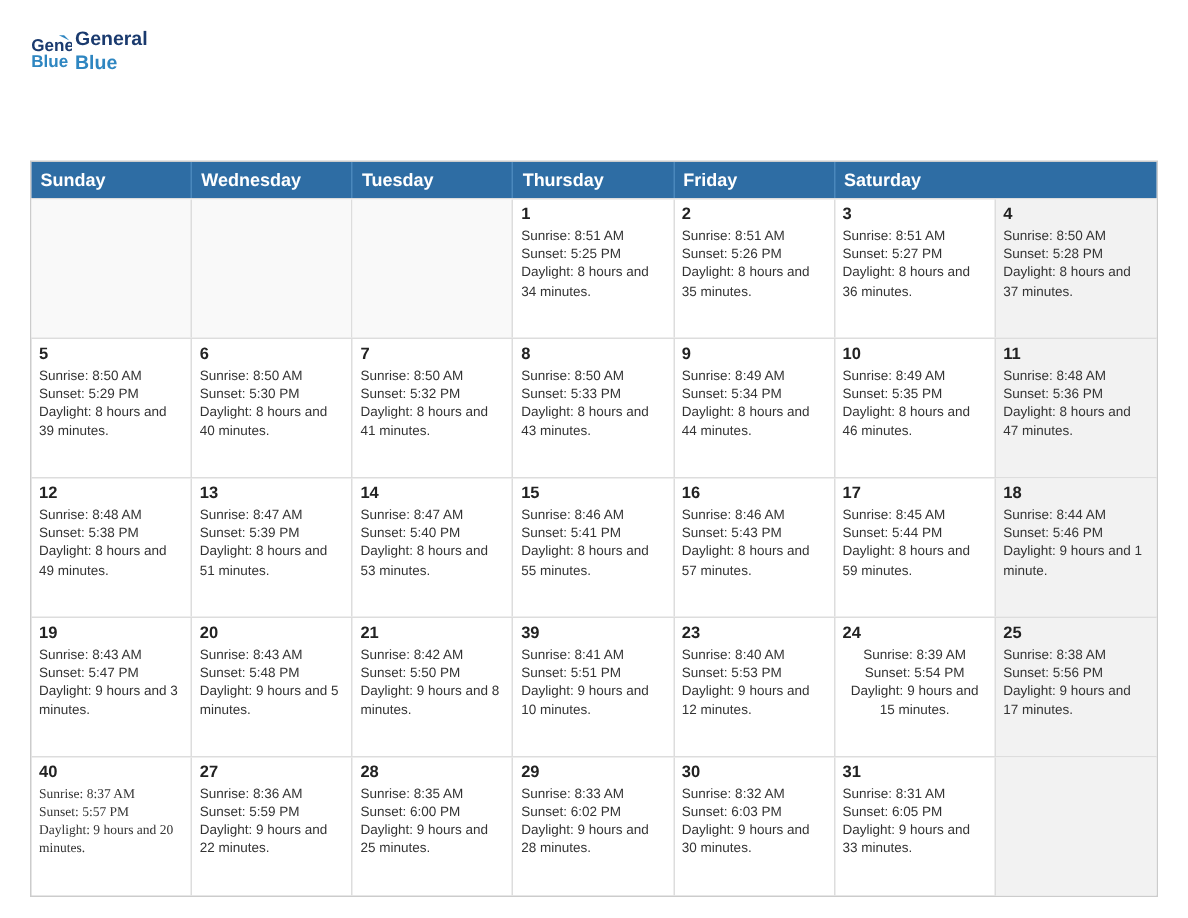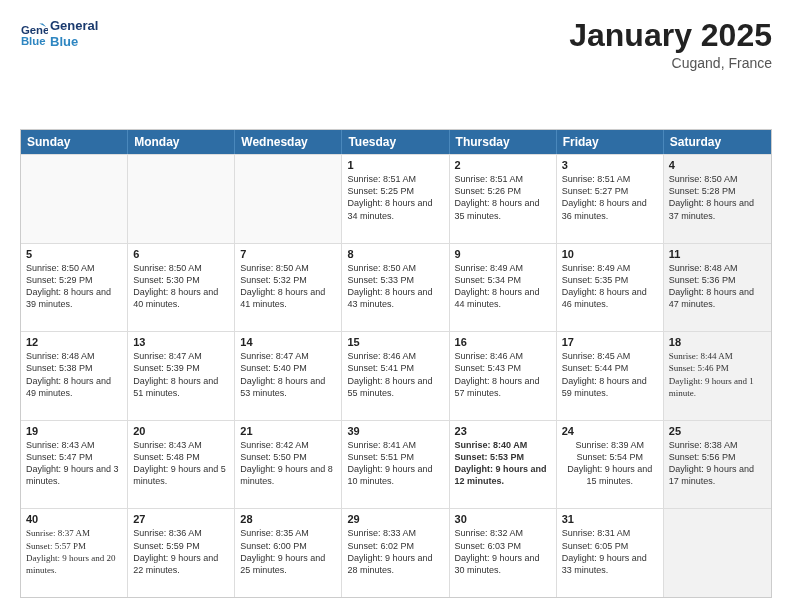--- a/index.html
+++ b/index.html
@@ -113,30 +113,25 @@
         <rect x="0" y="0" width="32" height="32" fill="none"></rect>
         <text x="1" y="16" font-size="13" font-weight="bold" fill="#1a3a6e" font-family="Arial">General</text>
         <text x="1" y="28" font-size="13" font-weight="bold" fill="#2e86c1" font-family="Arial">Blue</text>
         <polygon points="22,4 30,8 26,4" fill="#2e86c1"></polygon>
       </svg>
       <div>
         <div style="font-size:13px;font-weight:bold;color:#1a3a6e;line-height:1.2;">General</div>
         <div style="font-size:13px;font-weight:bold;color:#2e86c1;line-height:1.2;">Blue</div>
       </div>
     </div>
-    <div class="title-block">
-      <div class="month-title">January 2025</div>
-      <div class="location">Cugand, France</div>
-    </div>
   </div>
 
   <div class="calendar">
     <div class="cal-header-row">
     <div class="cal-header-cell">Sunday</div>
-        <div class="cal-header-cell">Monday</div>
         <div class="cal-header-cell">Wednesday</div>
         <div class="cal-header-cell">Tuesday</div>
         <div class="cal-header-cell">Thursday</div>
         <div class="cal-header-cell">Friday</div>
         <div class="cal-header-cell">Saturday</div>
       </div>
     <div class="cal-body">
     <div class="cal-row">
           <div class="cal-cell empty"></div>
           <div class="cal-cell empty"></div>
@@ -242,21 +237,21 @@
 Daylight: 8 hours and 57 minutes.</div>
           </div>
           <div class="cal-cell">
             <div class="day-num">17</div>
             <div class="cell-text" style="white-space: pre-line;">Sunrise: 8:45 AM
 Sunset: 5:44 PM
 Daylight: 8 hours and 59 minutes.</div>
           </div>
           <div class="cal-cell shaded">
             <div class="day-num">18</div>
-            <div class="cell-text" style="white-space: pre-line; font-family: Liberation Serif, serif;">Sunrise: 8:44 AM
+            <div class="cell-text" style="white-space: pre-line;">Sunrise: 8:44 AM
 Sunset: 5:46 PM
 Daylight: 9 hours and 1 minute.</div>
           </div>
         </div>
         <div class="cal-row">
           <div class="cal-cell">
             <div class="day-num">19</div>
             <div class="cell-text" style="white-space: pre-line;">Sunrise: 8:43 AM
 Sunset: 5:47 PM
 Daylight: 9 hours and 3 minutes.</div>
@@ -274,21 +269,21 @@
 Daylight: 9 hours and 8 minutes.</div>
           </div>
           <div class="cal-cell">
             <div class="day-num">39</div>
             <div class="cell-text" style="white-space: pre-line;">Sunrise: 8:41 AM
 Sunset: 5:51 PM
 Daylight: 9 hours and 10 minutes.</div>
           </div>
           <div class="cal-cell">
             <div class="day-num">23</div>
-            <div class="cell-text" style="white-space: pre-line; font-weight: bold;">Sunrise: 8:40 AM
+            <div class="cell-text" style="white-space: pre-line;">Sunrise: 8:40 AM
 Sunset: 5:53 PM
 Daylight: 9 hours and 12 minutes.</div>
           </div>
           <div class="cal-cell">
             <div class="day-num">24</div>
             <div class="cell-text" style="white-space: pre-line; text-align: center;">Sunrise: 8:39 AM
 Sunset: 5:54 PM
 Daylight: 9 hours and 15 minutes.</div>
           </div>
           <div class="cal-cell shaded">

